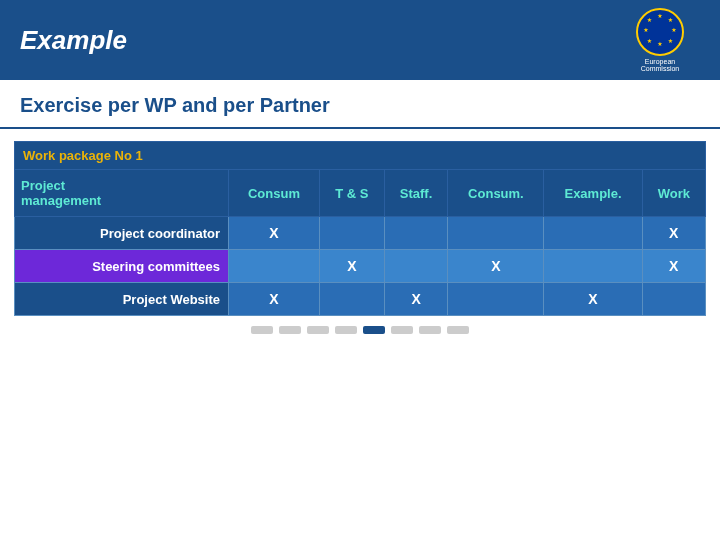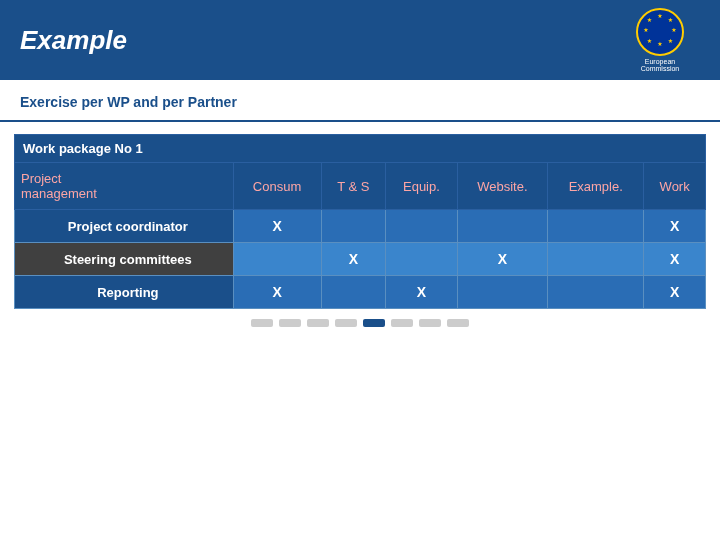--- a/index.html
+++ b/index.html
@@ -55,71 +55,71 @@
     .eu-text {
       color: #fff;
       font-size: 7px;
       text-align: center;
       margin-top: 2px;
     }
 
     
     .subtitle {
       padding: 14px 20px 10px 20px;
-      font-size: 14px;
+      font-size: 20px;
       font-weight: bold;
       color: #1a4f8a;
       border-bottom: 2px solid #1a4f8a;
       margin-bottom: 12px;
     }
 
     
     .table-container {
       padding: 0 14px;
     }
 
     table {
       width: 100%;
       border-collapse: collapse;
       font-size: 13px;
     }
 
     
     .wp-header td {
       background: #1a4f8a;
-      color: #ffffff;
+      color: #eab308;
       font-weight: bold;
       padding: 6px 8px;
       border: 1px solid #2a5fa0;
     }
 
     
     .col-headers td {
       background: #1a4f8a;
-      color: #fca5a5;
-      font-weight: normal;
+      color: #5eead4;
+      font-weight: bold;
       padding: 8px 6px;
       text-align: center;
       border: 1px solid #2a5fa0;
     }
 
     .col-headers td:first-child {
       text-align: left;
     }
 
     
     .data-row td {
       padding: 8px 8px;
       border: 1px solid #5a8fc0;
       text-align: center;
       vertical-align: middle;
     }
 
     .data-row td:first-child {
-      text-align: center;
+      text-align: right;
       font-weight: bold;
       color: #fff;
       padding-left: 16px;
     }
 
     .row-odd {
       background: #2a6db5;
     }
 
     .row-odd td {
@@ -135,21 +135,21 @@
     .row-even {
       background: #3a85cc;
     }
 
     .row-even td {
       background: #3a85cc;
       color: #fff;
     }
 
     .row-even td:first-child {
-      background: #404040;
+      background: #6d28d9;
       color: #fff;
     }
 
     
     .cell-x {
       font-weight: bold;
       font-size: 14px;
       color: #fff;
     }
 
@@ -212,22 +212,22 @@
 
     <tbody>
         <tr class="wp-header">
       <td colspan="7">Work package No 1</td>
     </tr>
 
     <tr class="col-headers">
       <td>Project<br>management</td>
       <td>Consum</td>
       <td>T &amp; S</td>
-      <td>Equip.</td>
-      <td>Website.</td>
+      <td>Staff.</td>
+      <td>Consum.</td>
       <td>Example.</td>
       <td>Work</td>
     </tr>
 
     <tr class="data-row row-odd">
       <td>Project coordinator</td>
       <td><span class="cell-x">X</span></td>
       <td></td>
       <td></td>
       <td></td>
@@ -238,31 +238,31 @@
     <tr class="data-row row-even">
       <td>Steering committees</td>
       <td></td>
       <td><span class="cell-x">X</span></td>
       <td></td>
       <td><span class="cell-x">X</span></td>
       <td></td>
       <td><span class="cell-x">X</span></td>
     </tr>
 
-
-
     <tr class="data-row row-odd">
-      <td>Reporting</td>
-      <td><span class="cell-x">X</span></td>
-      <td></td>
-      <td><span class="cell-x">X</span></td>
-      <td></td>
-      <td></td>
-      <td><span class="cell-x">X</span></td>
-    </tr>
+      <td>Project Website</td>
+      <td><span class="cell-x">X</span></td>
+      <td></td>
+      <td><span class="cell-x">X</span></td>
+      <td></td>
+      <td><span class="cell-x">X</span></td>
+      <td></td>
+    </tr>
+
+
   </tbody>
     </table>
 </div>
 
 <div class="bottom-bar">
   <div class="dot dot-inactive"></div>
   <div class="dot dot-inactive"></div>
   <div class="dot dot-inactive"></div>
   <div class="dot dot-inactive"></div>
   <div class="dot dot-active"></div>

